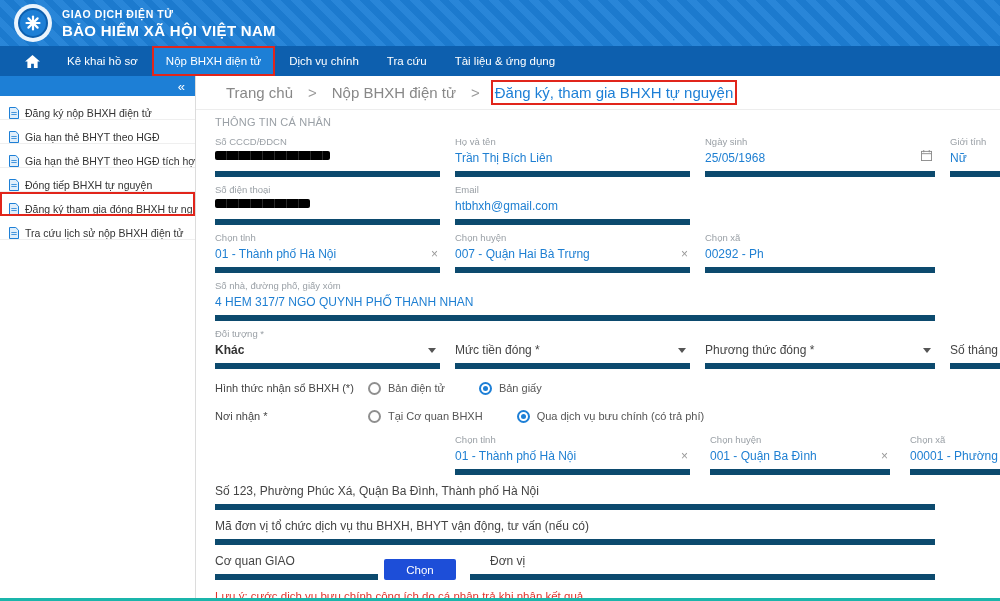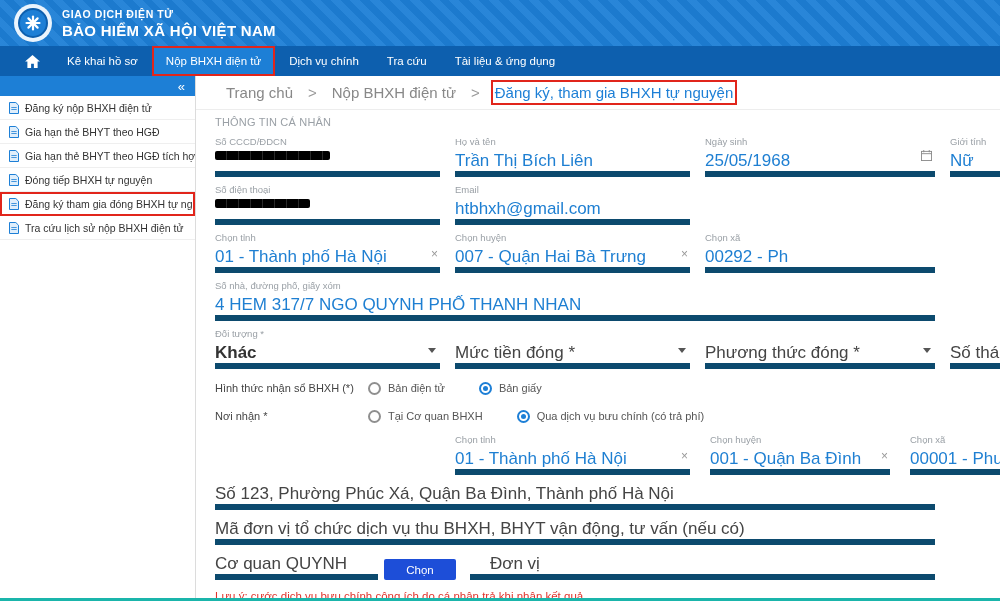--- a/index.html
+++ b/index.html
@@ -20,39 +20,39 @@
   
   .navbar { height:30px; background:#0d5fae; display:flex; align-items:stretch; color:#fff; padding-left:12px; }
   .nav-item { display:flex; align-items:center; padding:0 14px; font-size:11.5px; cursor:pointer; white-space:nowrap; }
   .nav-item.home { padding:0 13px; }
   .nav-item.active { background:#1d7fd6; outline:2px solid #e1251b; outline-offset:-2px; }
 
   
   .body-row { display:flex; height:522px; }
   .sidebar { width:196px; flex:0 0 auto; background:#fff; border-right:1px solid #dcdcdc; }
   .collapse-bar { height:20px; background:#1d7fd6; color:#fff; display:flex; justify-content:flex-end; align-items:center; padding-right:10px; font-size:13px; cursor:pointer; }
-  .side-item { display:flex; align-items:center; height:24px; padding:0 6px 0 9px; border-bottom:1px solid #efefef; font-size:10.5px; color:#333; white-space:nowrap; overflow:hidden; cursor:pointer; }
+  .side-item { display:flex; align-items:flex-end; height:24px; padding:0 6px 0 9px; border-bottom:1px solid #efefef; font-size:10.5px; color:#333; white-space:nowrap; overflow:hidden; cursor:pointer; }
   .side-item svg { flex:0 0 auto; margin-right:6px; }
   .side-item.active { outline:2px solid #e1251b; outline-offset:-2px; }
 
   .content { flex:1; overflow:hidden; position:relative; background:#fff; }
   .breadcrumb { height:34px; display:flex; align-items:center; padding-left:30px; font-size:15px; color:#888; border-bottom:1px solid #ededed;gap:9px; }
   .bc-sep { margin:0 6px; color:#999; }
   .bc-link { cursor:pointer; }
   .bc-current { color:#1d7fd6; outline:2px solid #e1251b; outline-offset:2px; }
 
   
   .form { padding:2px 0 0 19px; }
   .section-title { font-size:11px; color:#9aa0a6; margin:4px 0 8px; letter-spacing:.2px; }
   .grid4 { display:grid; grid-template-columns:225px 235px 230px 230px; column-gap:15px; }
   .row { margin-top:7px; }
 
   .fld { position:relative; border-bottom:6px solid #0c4a6e; padding-bottom:5px; }
   .lbl { font-size:9.5px; color:#9aa0a6; height:12px; margin-bottom:3px; white-space:nowrap; }
-  .val { font-size:17px; color:#1e7fd2; height:15px; white-space:nowrap; }
+  .val { font-size:12px; color:#1e7fd2; height:15px; white-space:nowrap; }
   .val.dark { color:#444; }
   .val.boldv { color:#333; font-weight:bold; }
   .fld.ph { padding-top:15px; }      
   .fld.nolbl { padding-top:0; }
   .redact { height:9px; margin:3px 0; background:#111; border-radius:2px;
     background-image:repeating-linear-gradient(90deg,#000 0 11px,#2a2a2a 11px 12px); }
   .w115 { width:115px; } .w88 { width:88px; } .w95 { width:95px; }
   .w720 { width:720px; } .w235 { width:235px; } .w180 { width:180px; } .w215 { width:215px; }
   .clear-x { position:absolute; right:2px; bottom:7px; font-size:12px; color:#999; line-height:1; cursor:pointer; }
   .caret { position:absolute; right:4px; bottom:10px; width:0; height:0; border-left:4px solid transparent; border-right:4px solid transparent; border-top:5px solid #555; }
@@ -317,21 +317,21 @@
         </div>
 
         <div class="row-line">
           <div class="fld nolbl w720">
             <div class="val dark">Mã đơn vị tổ chức dịch vụ thu BHXH, BHYT vận động, tư vấn (nếu có)</div>
           </div>
         </div>
 
         <div class="row11">
           <div class="fld nolbl agency-fld">
-            <div class="val dark">Cơ quan QUYNH</div>
+            <div class="val dark">Cơ quan GIAO</div>
           </div>
           <button class="chon-btn">Chọn</button>
           <div class="fld nolbl unit-fld">
             <div class="val dark">Đơn vị</div>
           </div>
         </div>
 
         <div class="note">Lưu ý: cước dịch vụ bưu chính công ích do cá nhân trả khi nhận kết quả</div>
       </div>
 

